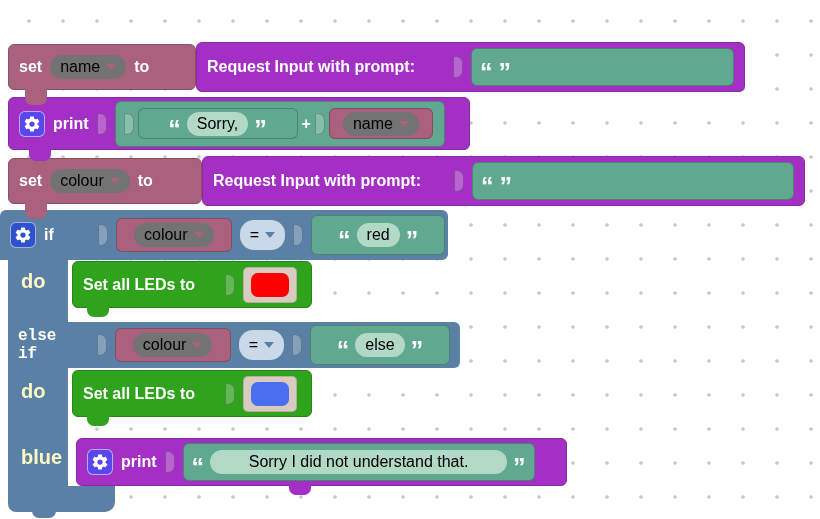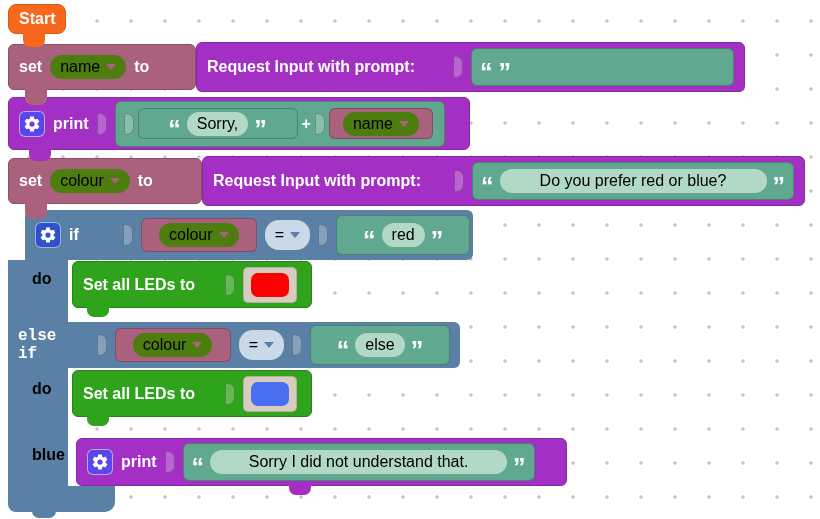--- a/index.html
+++ b/index.html
@@ -15,54 +15,50 @@
   .rose{background:#a9617e;border-color:#8e4e68;}
   .purple{background:#a32fc4;border-color:#8828a5;}
   .teal{background:#61a890;border-color:#4f8d78;}
   .blue{background:#5b80a5;}
   .green{background:#2fa31c;border-color:#268516;}
   .vb{box-sizing:border-box;display:inline-flex;align-items:center;border-radius:6px;
       gap:6px;padding:0 8px;border:1px solid rgba(0,0,0,.22);height:38px;flex:none;}
   .pill{display:inline-flex;align-items:center;justify-content:center;gap:6px;
         color:#000;font-weight:normal;font-size:16px;border-radius:14px;
         padding:3px 10px;white-space:nowrap;box-sizing:border-box;}
-  .rosef{background:#4d7c0f;text-align:right;}
+  .rosef{background:#737373;text-align:right;}
   .tealf{background:#b2d8c6;}
   .bluef{background:#c9d9e8;}
   .tri{width:0;height:0;border-left:5px solid transparent;border-right:5px solid transparent;
        border-top:6px solid #000;flex:none;}
   .tri-rose{border-top-color:#a9617e;}
   .tri-blue{border-top-color:#5b80a5;}
   .q{position:relative;top:5px;font-size:25px;line-height:12px;font-weight:bold;color:#fff;flex:none;}
   .conn{width:10px;height:22px;border-radius:2px 7px 7px 2px;flex:none;
         background:rgba(255,255,255,.25);border:1px solid rgba(0,0,0,.25);box-sizing:border-box;}
   .ntab{position:absolute;width:22px;height:16px;border-radius:0 0 7px 7px;z-index:4;}
   .gear{width:26px;height:26px;border-radius:6px;display:flex;align-items:center;
         justify-content:center;flex:none;border:1px solid rgba(255,255,255,.55);box-sizing:border-box;}
   .g-indigo{background:#5a47ec;}
   .g-blue{background:#2d52cc;}
   .gear svg{width:18px;height:18px;display:block;}
   .holder{width:54px;height:36px;background:#d8ccc0;border-radius:5px;display:flex;
           align-items:center;justify-content:center;flex:none;border:1px solid rgba(0,0,0,.15);box-sizing:border-box;}
   .swatch{width:38px;height:24px;border-radius:7px;flex:none;}
   .sw-red{background:#ff0000;}
   .sw-blue{background:#4a6ef0;}
-  .spinelbl{position:absolute;left:24px;color:#000000;font-weight:bold;font-size:16px;}
+  .spinelbl{position:absolute;left:13px;color:#fef9c3;font-weight:bold;font-size:20px;}
   .grow{flex:1;}
   .mla{margin-left:auto;display:inline-flex;align-items:center;gap:8px;}
 </style>
 </head>
 <body>
 
 <div class="ws">
 
-  <div class="blk orange bordered" style="left:8px;top:4px;width:58px;height:30px;border-radius:8px;">
-    <span>Start</span>
-    <div class="ntab" style="background:#f8681c;left:14px;top:26px;"></div>
-  </div>
 
   <div class="blk rose bordered" style="left:8px;top:44px;width:188px;height:46px;">
     <span>set</span>
     <span class="pill rosef">
       <span>name</span>
       <span class="tri tri-rose"></span>
     </span>
     <span>to</span>
     <div class="ntab" style="background:#a9617e;left:16px;top:42px;height:18px;"></div>
   </div>
@@ -116,35 +112,32 @@
     <span>to</span>
     <div class="ntab" style="background:#a9617e;left:16px;top:42px;height:18px;"></div>
   </div>
 
   <div class="blk purple bordered" style="left:202px;top:156px;width:603px;height:50px;">
     <span>Request Input with prompt:</span>
     <span class="mla">
       <span class="conn"></span>
       <span class="vb teal" style="width:322px;">
         <span class="q">“</span>
-        <span class="pill tealf grow">
-          <span>Do you prefer red or blue?</span>
-        </span>
         <span class="q">”</span>
       </span>
     </span>
   </div>
 
   <div class="blk blue" style="left:8px;top:260px;width:60px;height:228px;border-radius:0;padding:0;">
     <span class="spinelbl" style="top:10px;">do</span>
     <span class="spinelbl" style="top:120px;">do</span>
     <span class="spinelbl" style="top:186px;">blue</span>
   </div>
 
-  <div class="blk blue" style="left:25px;top:210px;width:448px;height:50px;border-radius:6px 6px 6px 0;">
+  <div class="blk blue" style="left:0;top:210px;width:448px;height:50px;border-radius:6px 6px 6px 0;">
     <span class="gear g-blue">
       <svg viewBox="0 0 24 24">
           <path fill="#ffffff" d="M12,15.5A3.5,3.5 0 0,1 8.5,12A3.5,3.5 0 0,1 12,8.5A3.5,3.5 0 0,1 15.5,12A3.5,3.5 0 0,1 12,15.5M19.43,12.97C19.47,12.65 19.5,12.33 19.5,12C19.5,11.67 19.47,11.34 19.43,11L21.54,9.37C21.73,9.22 21.78,8.95 21.66,8.73L19.66,5.27C19.54,5.05 19.27,4.96 19.05,5.05L16.56,6.05C16.04,5.66 15.5,5.32 14.87,5.07L14.5,2.42C14.46,2.18 14.25,2 14,2H10C9.75,2 9.54,2.18 9.5,2.42L9.13,5.07C8.5,5.32 7.96,5.66 7.44,6.05L4.95,5.05C4.73,4.96 4.46,5.05 4.34,5.27L2.34,8.73C2.21,8.95 2.27,9.22 2.46,9.37L4.57,11C4.53,11.34 4.5,11.67 4.5,12C4.5,12.33 4.53,12.65 4.57,12.97L2.46,14.63C2.27,14.78 2.21,15.05 2.34,15.27L4.34,18.73C4.46,18.95 4.73,19.03 4.95,18.95L7.44,17.94C7.96,18.34 8.5,18.68 9.13,18.93L9.5,21.58C9.54,21.82 9.75,22 10,22H14C14.25,22 14.46,21.82 14.5,21.58L14.87,18.93C15.5,18.67 16.04,18.34 16.56,17.94L19.05,18.95C19.27,19.03 19.54,18.95 19.66,18.73L21.66,15.27C21.78,15.05 21.73,14.78 21.54,14.63L19.43,12.97Z"></path>
         </svg>
     </span>
     <span style="margin-right:36px;">if</span>
     <span class="conn"></span>
     <span class="vb rose" style="width:116px;height:34px;justify-content:center;">
       <span class="pill rosef">
         <span>colour</span>

